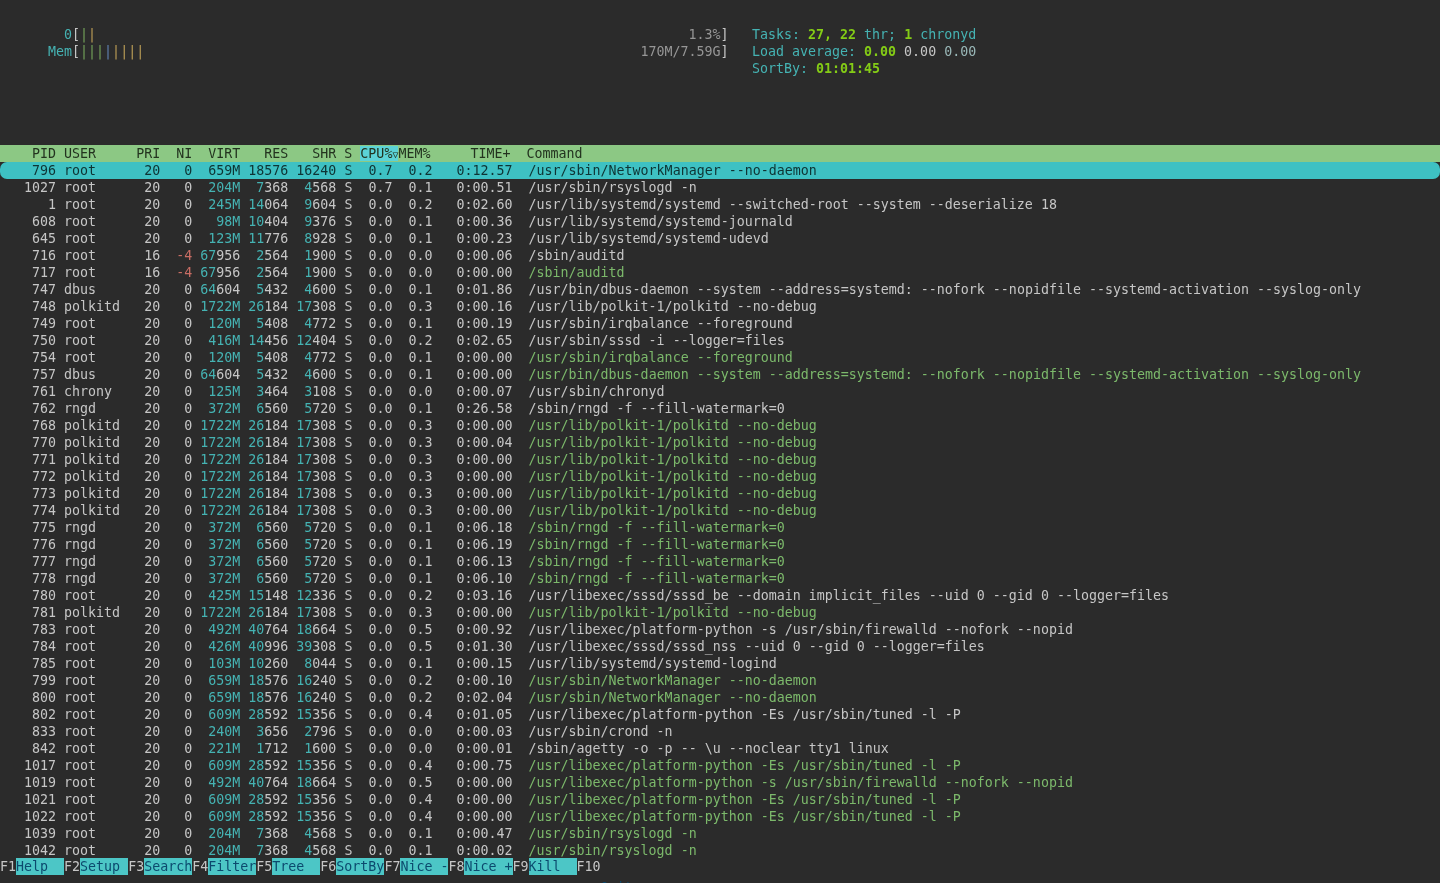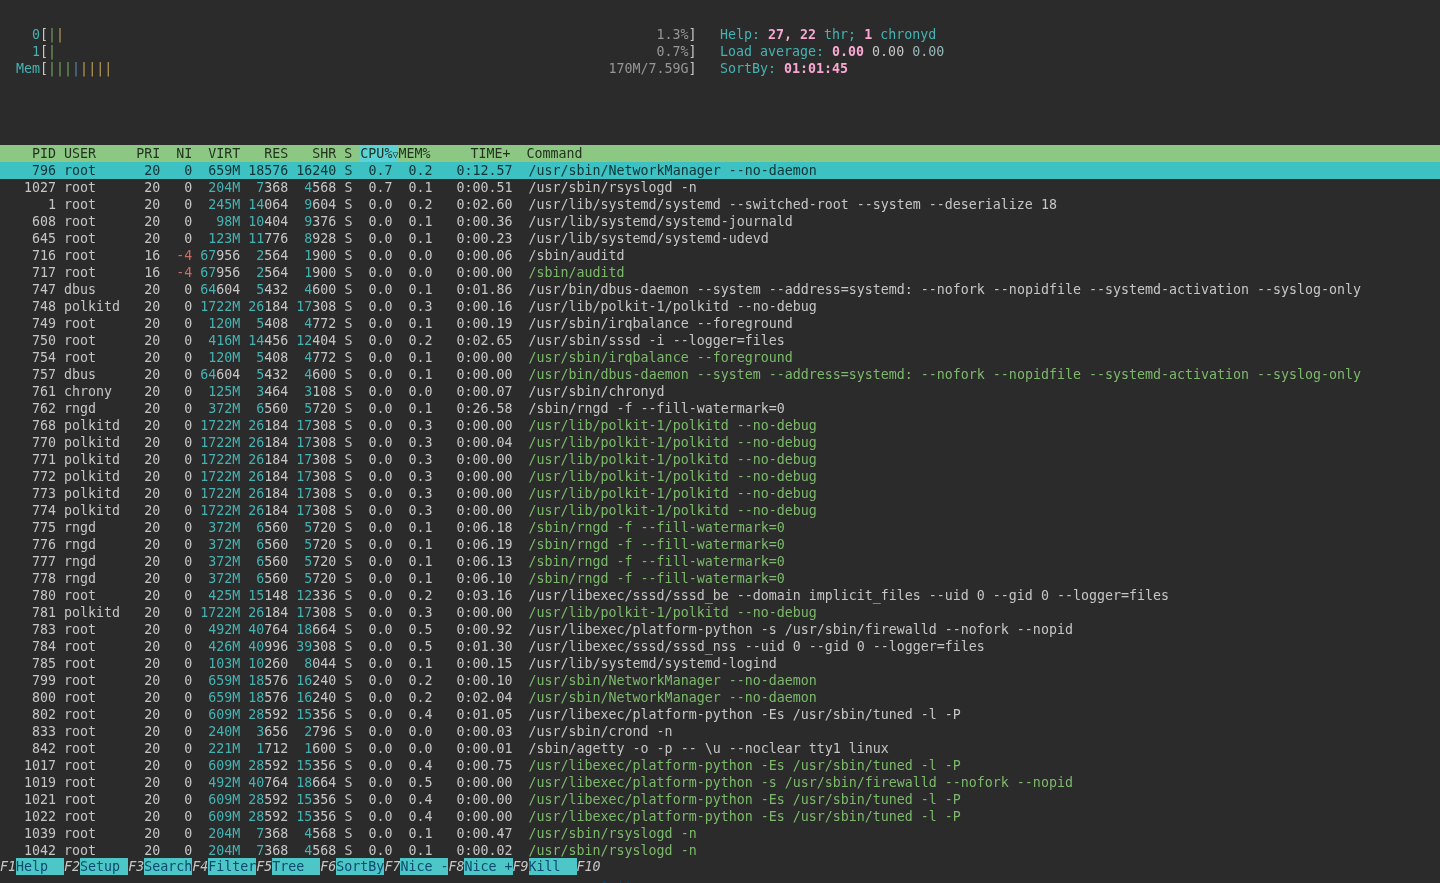--- a/index.html
+++ b/index.html
@@ -2,59 +2,58 @@
 <html><head>
 <meta charset="utf-8">
 <style>
   html,body{margin:0;padding:0;background:#2b2b2b;}
   .screen{
     position:relative;width:1440px;height:883px;overflow:hidden;
     background:#2b2b2b;
     font-family:"DejaVu Sans Mono","Liberation Mono",monospace;
     font-size:13.3px;line-height:17px;color:#c6c6c6;
   }
-  .line{white-space:pre;height:17px;}
+  .line{white-space:pre;height:17px;padding-left:32px;}
   .hdr-left{position:absolute;top:26px;left:0;}
   .hdr-right{position:absolute;top:26px;left:720px;}
   .cy{color:#45b3b3;}
   .dim{color:#969696;}
-  .bw{color:#f9a8d4;font-weight:bold;}
+  .bw{color:#84cc16;font-weight:bold;}
   .mid{color:#c6c6c6;}
   .lo{color:#9ab8b8;}
   .red{color:#c86d64;}
   .grn{color:#7cb96b;}
   .bar-g{color:#73a25a;}
   .bar-y{color:#bb9d56;}
   .bar-b{color:#5d7fae;}
   .table{position:absolute;top:145px;left:0;width:1440px;}
   .thead{white-space:pre;height:17px;width:1440px;background:#8cc884;color:#23331f;}
   .thead span{color:#23331f;}
   .thead .sortcol{background:#5bd3d6;color:#114040;}
   .prow{white-space:pre;height:17px;width:1440px;}
-  .prow.sel{background:#3ec1c3;}
+  .prow.sel{background:#3ec1c3;border-radius:7px;}
   .prow.sel span{color:#0e3434;}
   .tri{display:inline-block;width:1ch;font-size:10px;text-align:center;vertical-align:baseline;}
   .fbar{position:absolute;top:858px;left:0;width:1440px;height:17px;display:flex;white-space:pre;}
-  .fkey{color:#c6c6c6;background:#2b2b2b;font-style:italic;}
+  .fkey{color:#c6c6c6;background:#2b2b2b;}
   .flbl{background:#4cc6c6;color:#0c4a6e;}
   .flbl.last{flex:1;margin-top:21px;}
 </style>
 </head>
 <body>
 
 <div class="screen">
 
   <div class="hdr-left" id="meters">
       <div class="line"><span class="cy">    0</span><span class="mid">[</span><span class="bar-g">|</span><span class="bar-y">|</span><span>                                                                          </span><span class="dim">1.3%</span><span class="mid">]</span></div>
-      <div class="line"><span class="cy">    1</span><span class="mid">[</span><span class="bar-g">|</span><span>                                                                           </span><span class="dim">0.7%</span><span class="mid">]</span></div>
       <div class="line"><span class="cy">  Mem</span><span class="mid">[</span><span class="bar-g">|</span><span class="bar-g">|</span><span class="bar-g">|</span><span class="bar-b">|</span><span class="bar-y">|</span><span class="bar-y">|</span><span class="bar-y">|</span><span class="bar-y">|</span><span>                                                              </span><span class="dim">170M/7.59G</span><span class="mid">]</span></div>
     </div>
 
   <div class="hdr-right">
-    <div class="line"><span class="cy">Help: </span><span class="bw">27, </span><span class="bw">22</span><span class="cy"> thr; </span><span class="bw">1</span><span class="cy"> chronyd</span></div>
+    <div class="line"><span class="cy">Tasks: </span><span class="bw">27, </span><span class="bw">22</span><span class="cy"> thr; </span><span class="bw">1</span><span class="cy"> chronyd</span></div>
     <div class="line"><span class="cy">Load average: </span><span class="bw">0.00 </span><span class="mid">0.00 </span><span class="lo">0.00</span></div>
     <div class="line"><span class="cy">SortBy: </span><span class="bw">01:01:45</span></div>
   </div>
 
   <div class="table">
     <div class="thead" id="thead"><span>    PID</span><span> </span><span>USER     </span><span>PRI</span><span>  NI</span><span>  VIRT</span><span>   RES</span><span>   SHR</span><span> S</span><span> </span><span class="sortcol"><span>CPU%</span><span class="tri">▽</span></span><span>MEM%</span><span>     TIME+</span><span>  Command</span></div>
     <div id="rows">
         <div class="prow sel"><span class="mid">    796</span><span> </span><span class="mid">root     </span><span class="mid"> 20</span><span>   </span><span class="mid">0</span><span>  </span><span class="cy">659M</span><span> </span><span class="cy">18</span><span class="mid">576</span><span> </span><span class="cy">16</span><span class="mid">240</span><span class="mid"> S</span><span class="mid">  0.7</span><span class="mid">  0.2</span><span class="mid">   0:12.57</span><span>  </span><span class="mid">/usr/sbin/NetworkManager --no-daemon</span></div>
         <div class="prow"><span class="mid">   1027</span><span> </span><span class="mid">root     </span><span class="mid"> 20</span><span>   </span><span class="mid">0</span><span>  </span><span class="cy">204M</span><span>  </span><span class="cy">7</span><span class="mid">368</span><span>  </span><span class="cy">4</span><span class="mid">568</span><span class="mid"> S</span><span class="mid">  0.7</span><span class="mid">  0.1</span><span class="mid">   0:00.51</span><span>  </span><span class="mid">/usr/sbin/rsyslogd -n</span></div>
         <div class="prow"><span class="mid">      1</span><span> </span><span class="mid">root     </span><span class="mid"> 20</span><span>   </span><span class="mid">0</span><span>  </span><span class="cy">245M</span><span> </span><span class="cy">14</span><span class="mid">064</span><span>  </span><span class="cy">9</span><span class="mid">604</span><span class="mid"> S</span><span class="mid">  0.0</span><span class="mid">  0.2</span><span class="mid">   0:02.60</span><span>  </span><span class="mid">/usr/lib/systemd/systemd --switched-root --system --deserialize 18</span></div>

